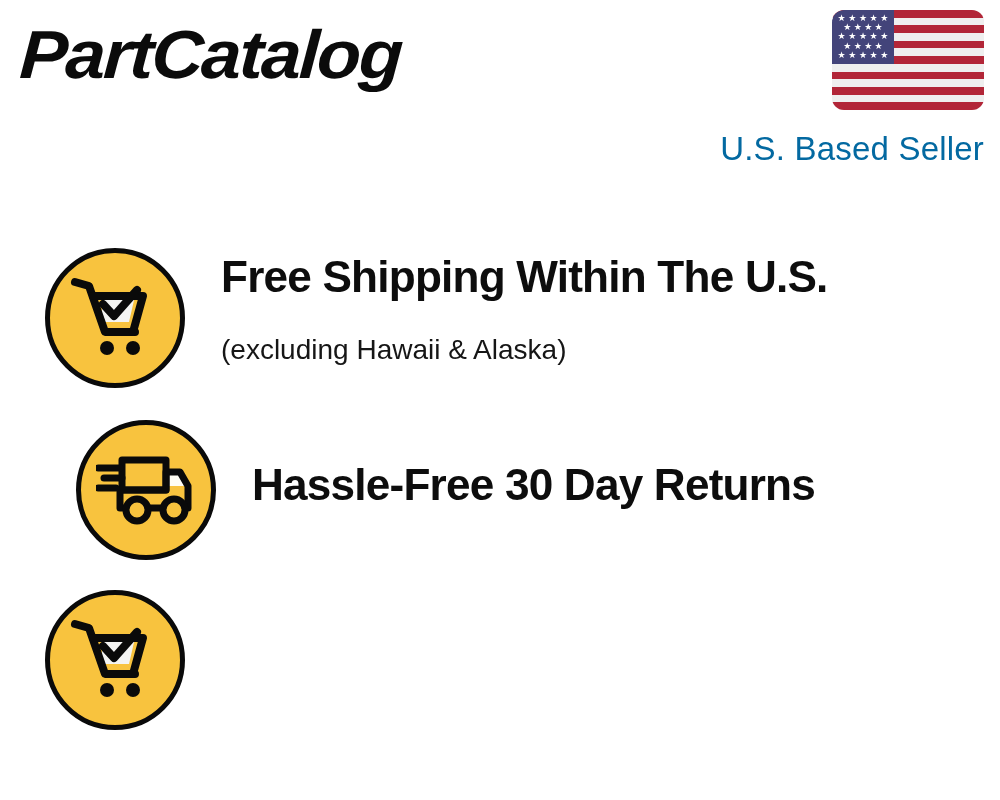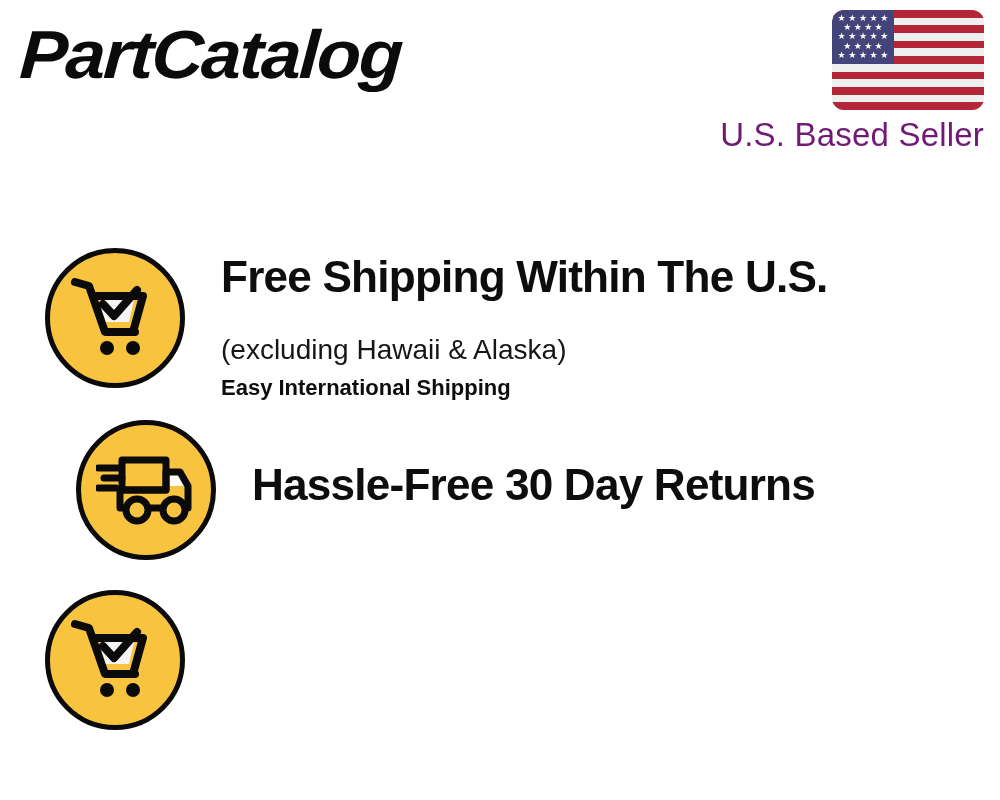--- a/index.html
+++ b/index.html
@@ -117,23 +117,23 @@
     font-size: 9px;
     line-height: 9px;
   }
   .star-row.offset { padding: 0 6px; }
 
   .seller-label {
     font-family: "Liberation Sans", "DejaVu Sans", sans-serif;
     font-weight: 400;
     font-size: 33px;
     line-height: 38px;
-    color: #701a75;
+    color: #0369a1;
     letter-spacing: 0.2px;
-    margin-top: 2px;
+    margin-top: 16px;
     margin-right: 8px;
     white-space: nowrap;
   }
 
   
   .benefits {
     position: absolute;
     left: 0;
     top: 230px;
     width: 1000px;
@@ -286,21 +286,20 @@
         <path d="M8 8 L22 12 L38 58 L68 58" fill="none" stroke="#0a0a0a" stroke-width="8" stroke-linecap="round" stroke-linejoin="round"></path>
         <path d="M26 22 L76 22 L66 58" fill="none" stroke="#0a0a0a" stroke-width="8" stroke-linecap="round" stroke-linejoin="round"></path>
         <path d="M36 30 L47 42 L70 16" fill="none" stroke="#0a0a0a" stroke-width="8" stroke-linecap="round" stroke-linejoin="round"></path>
         <circle cx="40" cy="74" r="7" fill="#0a0a0a"></circle>
         <circle cx="66" cy="74" r="7" fill="#0a0a0a"></circle>
       </svg>
     </div>
     <div class="benefit-text">
       <div class="benefit-heading">Free Shipping Within The U.S.</div>
       <div class="benefit-sub">(excluding Hawaii &amp; Alaska)</div>
-      <div class="benefit-strong">Easy International Shipping</div>
     </div>
   </div>
 
   <div class="benefit-row row-2">
     <div class="badge-circle">
       <svg width="100" height="76" viewBox="0 0 100 76" aria-hidden="true">
         <path d="M70 20 L84 20 L90 34 L70 34 Z" fill="#fffdf3"></path>
         <rect x="26" y="8" width="44" height="30" fill="none" stroke="#0a0a0a" stroke-width="7" stroke-linejoin="round"></rect>
         <path d="M70 20 L84 20 L92 34 L92 56 L24 56 L24 38 L70 38 Z" fill="none" stroke="#0a0a0a" stroke-width="7" stroke-linejoin="round"></path>
         <line x1="2" y1="16" x2="24" y2="16" stroke="#0a0a0a" stroke-width="7" stroke-linecap="round"></line>

